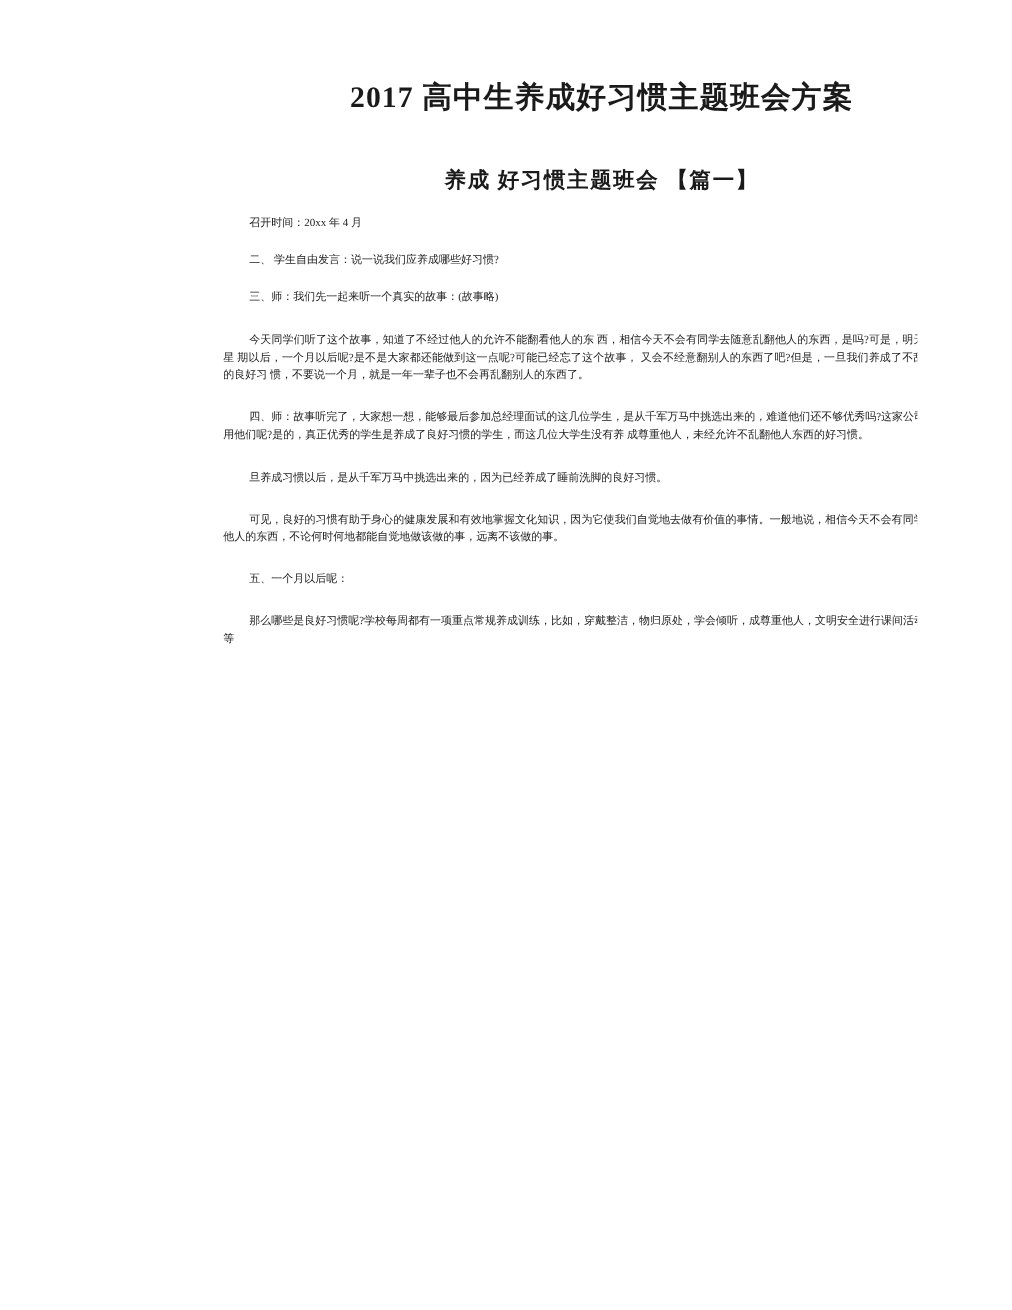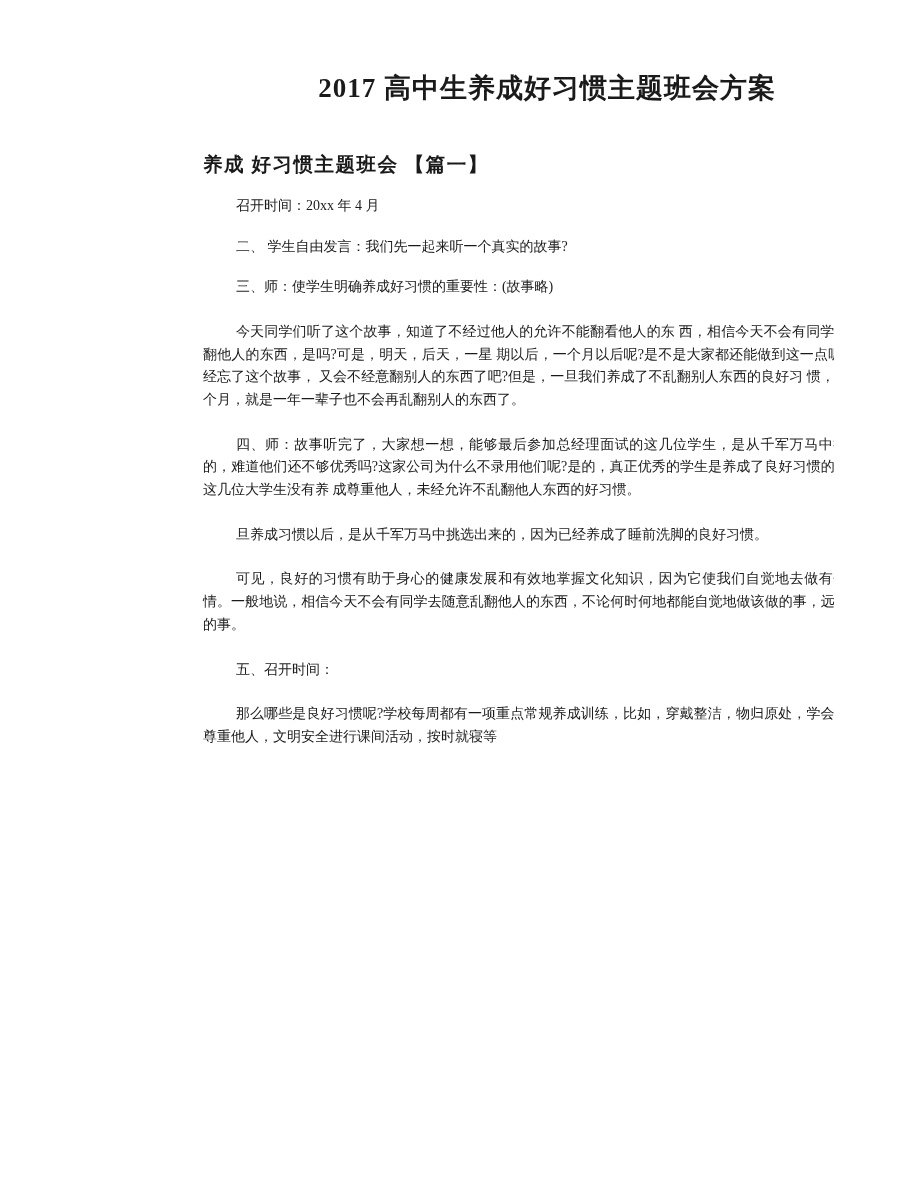--- a/index.html
+++ b/index.html
@@ -34,27 +34,28 @@
     text-align: center;
     letter-spacing: 1px;
     line-height: 1.25;
     margin: 0;
     padding-top: 72px;
     white-space: nowrap;
   }
   .doc-subtitle {
     font-size: 19.5px;
     font-weight: bold;
+    text-align: center;
     letter-spacing: 1.5px;
     line-height: 1.3;
     margin: 0;
     padding-top: 46px;
   }
   .para {
-    font-size: 14px;
+    font-size: 10px;
     line-height: 1.62;
     text-align: justify;
     text-justify: inter-ideograph;
     margin: 0;
     padding-top: 18px;
     word-break: break-all;
   }
   .para.indent {
     text-indent: 2.35em;
   }
@@ -69,31 +70,31 @@
   <div class="content">
 
     <h1 class="doc-title">2017 高中生养成好习惯主题班会方案</h1>
 
     <h2 class="doc-subtitle">养成 好习惯主题班会 【篇一】</h2>
 
     <p class="para indent">召开时间：20xx 年 4 月</p>
 
 
 
-    <p class="para indent">二、 学生自由发言：我们先一起来听一个真实的故事?</p>
+    <p class="para indent">二、 学生自由发言：说一说我们应养成哪些好习惯?</p>
 
-    <p class="para indent">三、师：使学生明确养成好习惯的重要性：(故事略)</p>
+    <p class="para indent">三、师：我们先一起来听一个真实的故事：(故事略)</p>
 
     <p class="para indent gap-lg">今天同学们听了这个故事，知道了不经过他人的允许不能翻看他人的东 西，相信今天不会有同学去随意乱翻他人的东西，是吗?可是，明天，后天，一星 期以后，一个月以后呢?是不是大家都还能做到这一点呢?可能已经忘了这个故事， 又会不经意翻别人的东西了吧?但是，一旦我们养成了不乱翻别人东西的良好习 惯，不要说一个月，就是一年一辈子也不会再乱翻别人的东西了。</p>
 
     <p class="para indent gap-lg">四、师：故事听完了，大家想一想，能够最后参加总经理面试的这几位学生，是从千军万马中挑选出来的，难道他们还不够优秀吗?这家公司为什么不录用他们呢?是的，真正优秀的学生是养成了良好习惯的学生，而这几位大学生没有养 成尊重他人，未经允许不乱翻他人东西的好习惯。</p>
 
 
     <p class="para indent gap-lg">旦养成习惯以后，是从千军万马中挑选出来的，因为已经养成了睡前洗脚的良好习惯。</p>
 
     <p class="para indent gap-lg">可见，良好的习惯有助于身心的健康发展和有效地掌握文化知识，因为它使我们自觉地去做有价值的事情。一般地说，相信今天不会有同学去随意乱翻他人的东西，不论何时何地都能自觉地做该做的事，远离不该做的事。</p>
 
-    <p class="para indent gap-lg">五、召开时间：</p>
+    <p class="para indent gap-lg">五、一个月以后呢：</p>
 
     <p class="para indent gap-lg">那么哪些是良好习惯呢?学校每周都有一项重点常规养成训练，比如，穿戴整洁，物归原处，学会倾听，成尊重他人，文明安全进行课间活动，按时就寝等</p>
 
   </div>
 </div>
 
 </body></html>

